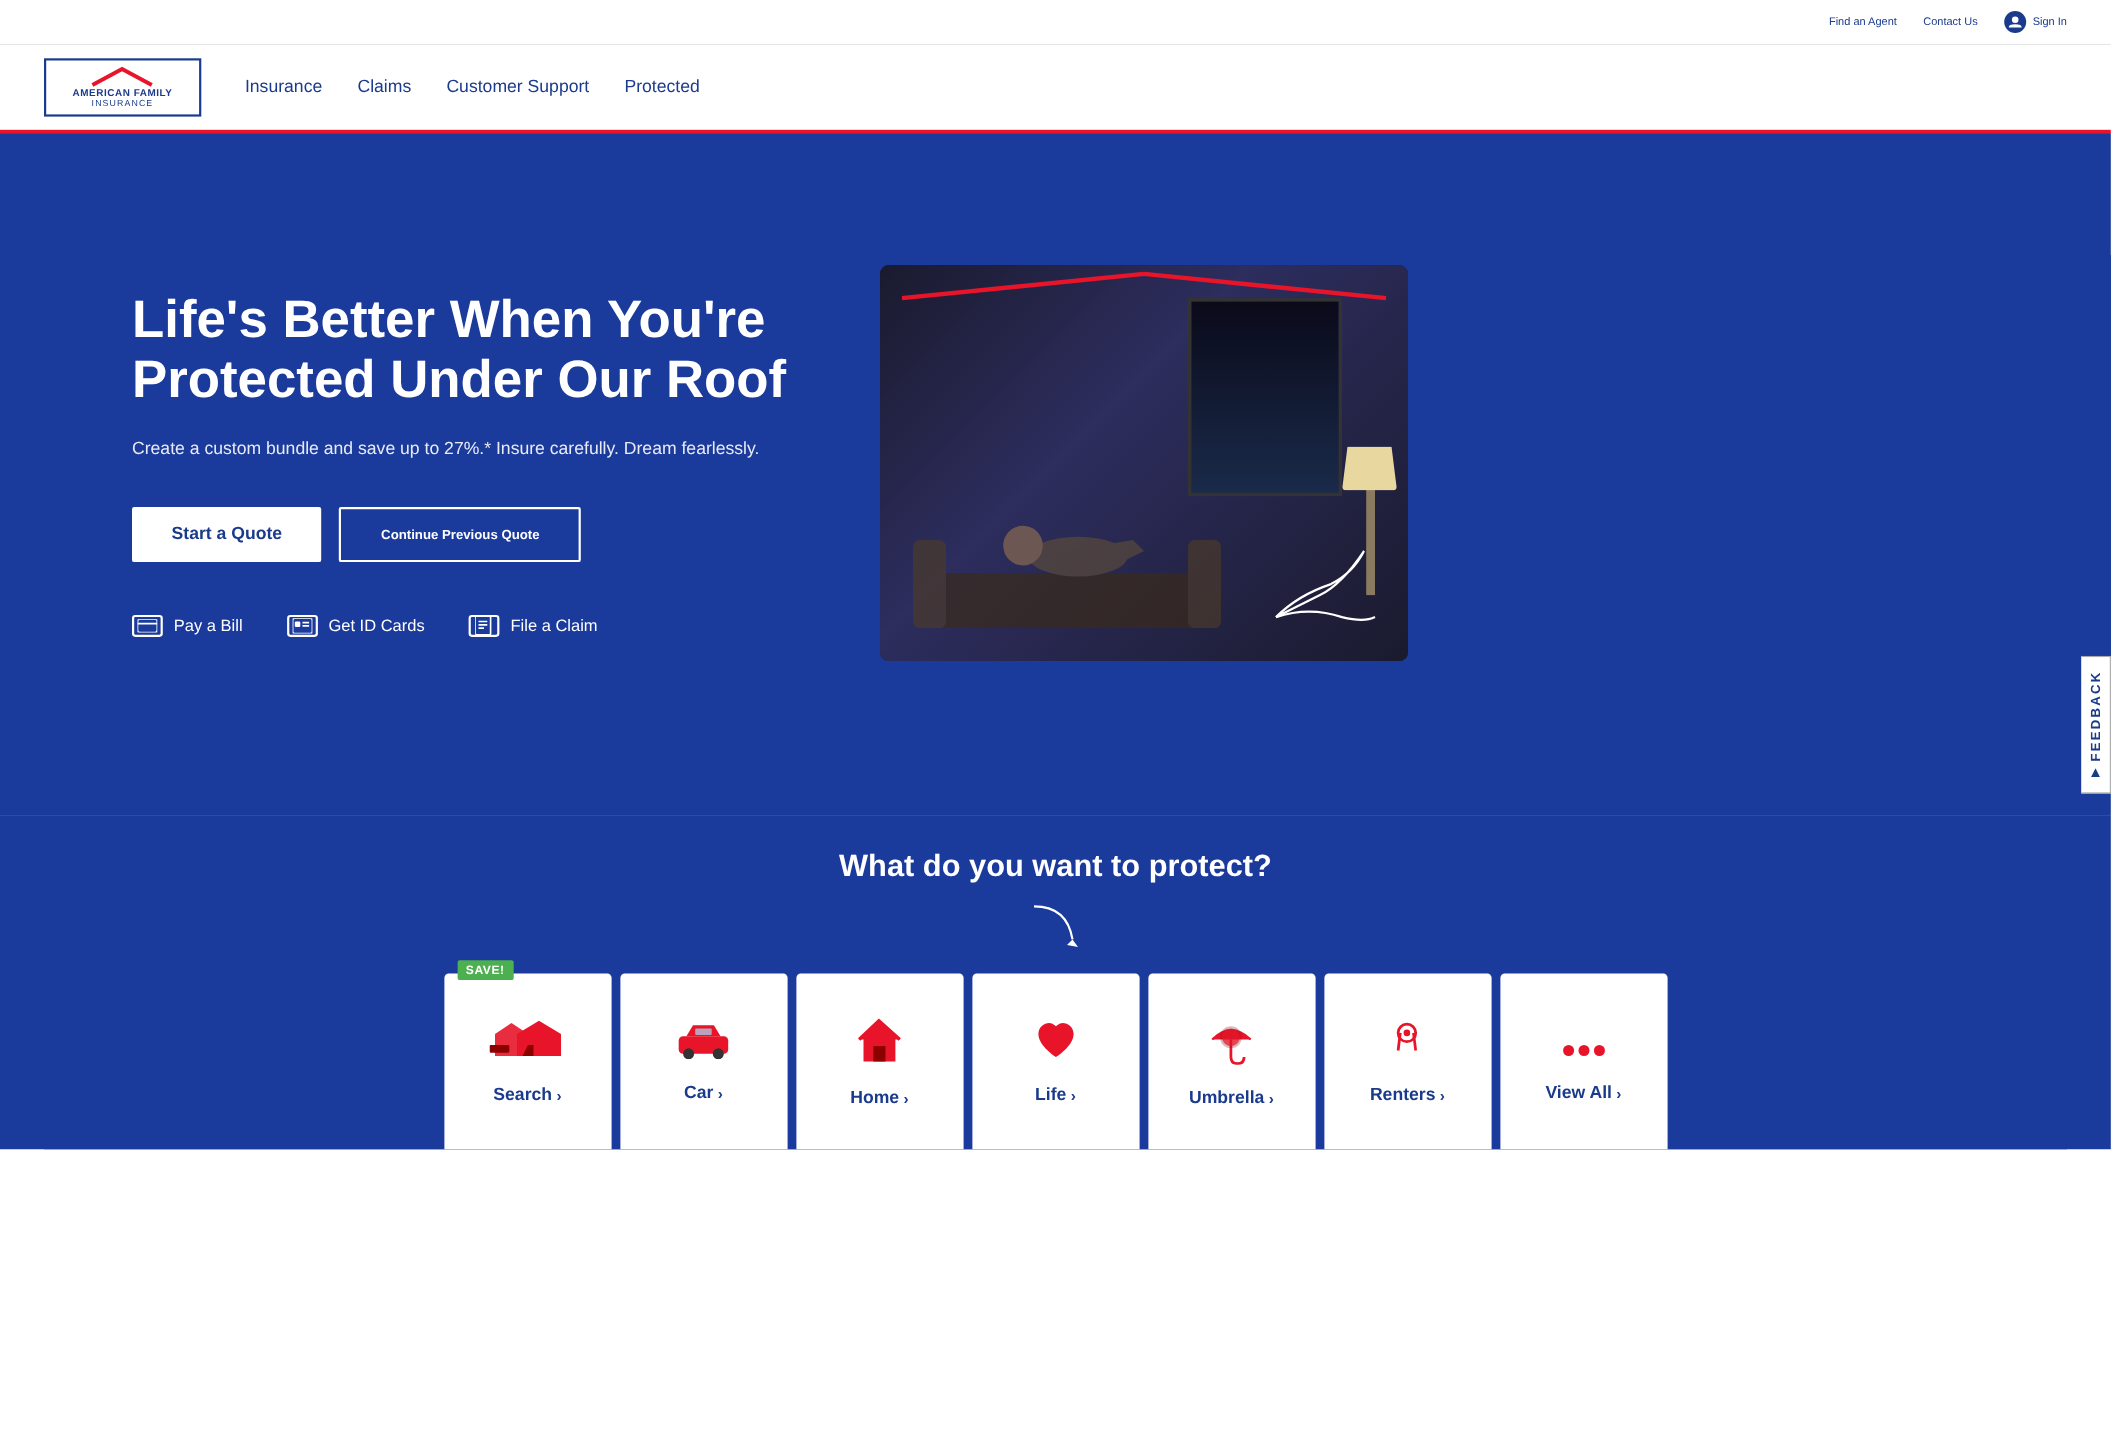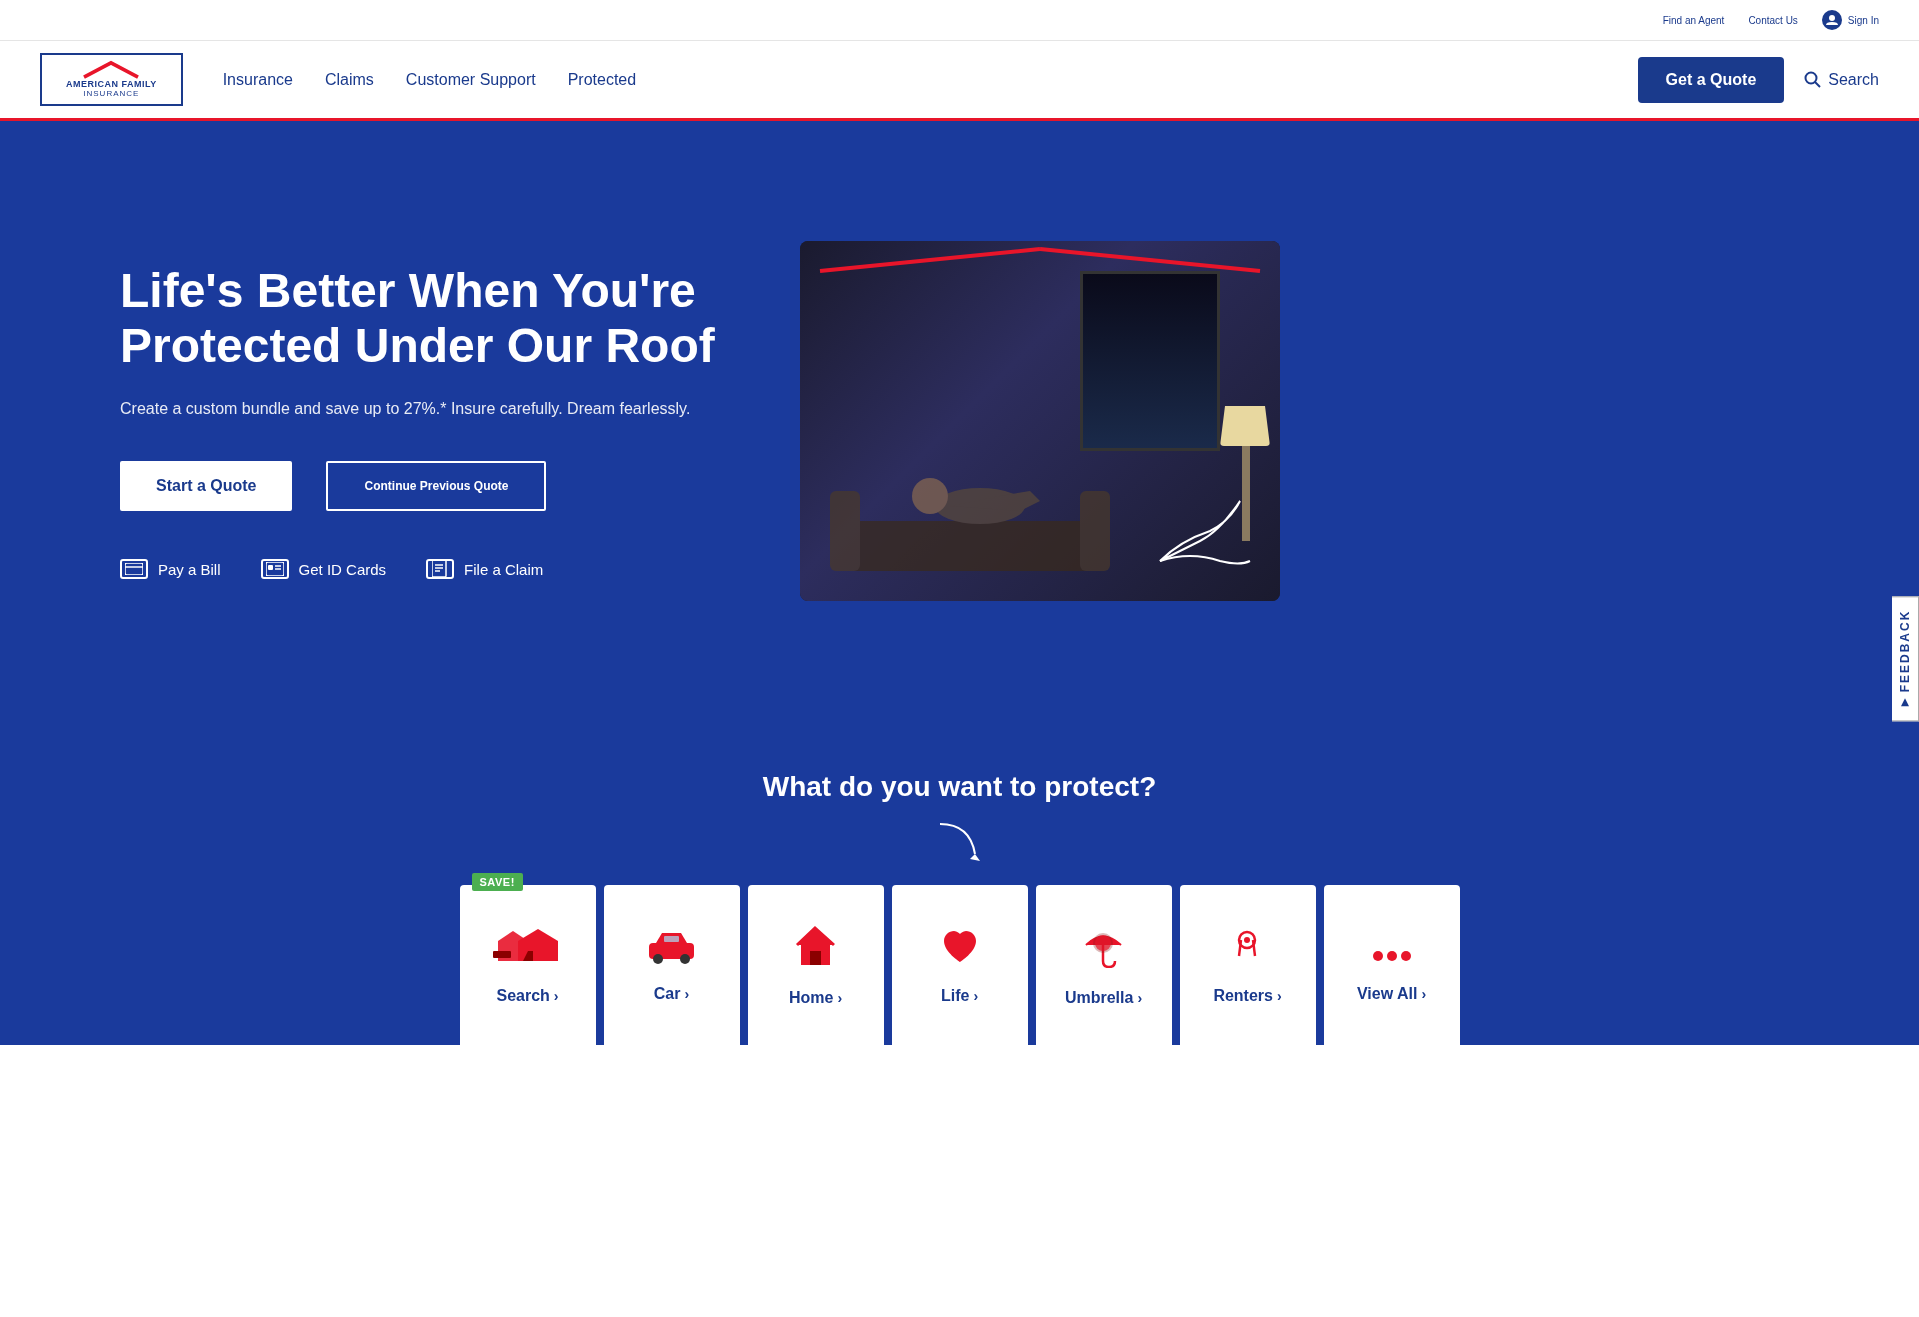--- a/index.html
+++ b/index.html
@@ -145,21 +145,21 @@
       margin-bottom: 24px;
     }
     .hero-subtitle {
       font-size: 16px;
       color: rgba(255,255,255,0.9);
       margin-bottom: 40px;
       line-height: 1.5;
     }
     .hero-buttons {
       display: flex;
-      gap: 34px;
+      gap: 16px;
       margin-bottom: 48px;
     }
     .btn-start-quote {
       background: white;
       color: #1a3a8c;
       border: none;
       padding: 16px 36px;
       font-size: 16px;
       font-weight: bold;
       cursor: pointer;
@@ -281,21 +281,21 @@
     
     .cards-row {
       display: flex;
       gap: 0;
       justify-content: center;
       padding: 0 40px;
       background: #1a3a9c;
     }
     .category-card {
       background: white;
-      width: 136px;
+      width: 152px;
       min-height: 160px;
       display: flex;
       flex-direction: column;
       align-items: center;
       justify-content: center;
       padding: 24px 16px;
       margin: 0 4px;
       border-radius: 4px 4px 0 0;
       position: relative;
       cursor: pointer;
@@ -356,30 +356,20 @@
       <div class="logo-text-main">AMERICAN FAMILY</div>
       <div class="logo-text-sub">INSURANCE</div>
     </div>
   </div>
   <div class="nav-links">
     <a href="#">Insurance</a>
     <a href="#">Claims</a>
     <a href="#">Customer Support</a>
     <a href="#">Protected</a>
   </div>
-  <div class="nav-right">
-    <button class="get-quote-btn">Get a Quote</button>
-    <button class="search-btn">
-      <svg width="18" height="18" viewBox="0 0 18 18" fill="none">
-        <circle cx="7" cy="7" r="5.5" stroke="#1a3a8c" stroke-width="2"></circle>
-        <line x1="11" y1="11" x2="16" y2="16" stroke="#1a3a8c" stroke-width="2"></line>
-      </svg>
-      <span>Search</span>
-    </button>
-  </div>
 </nav>
 
 <section class="hero">
   <div class="hero-content">
     <h1 class="hero-title">Life's Better When You're Protected Under Our Roof</h1>
     <p class="hero-subtitle">Create a custom bundle and save up to 27%.* Insure carefully. Dream fearlessly.</p>
     <div class="hero-buttons">
       <button class="btn-start-quote">Start a Quote</button>
       <button class="btn-continue-quote">Continue Previous Quote</button>
     </div>

